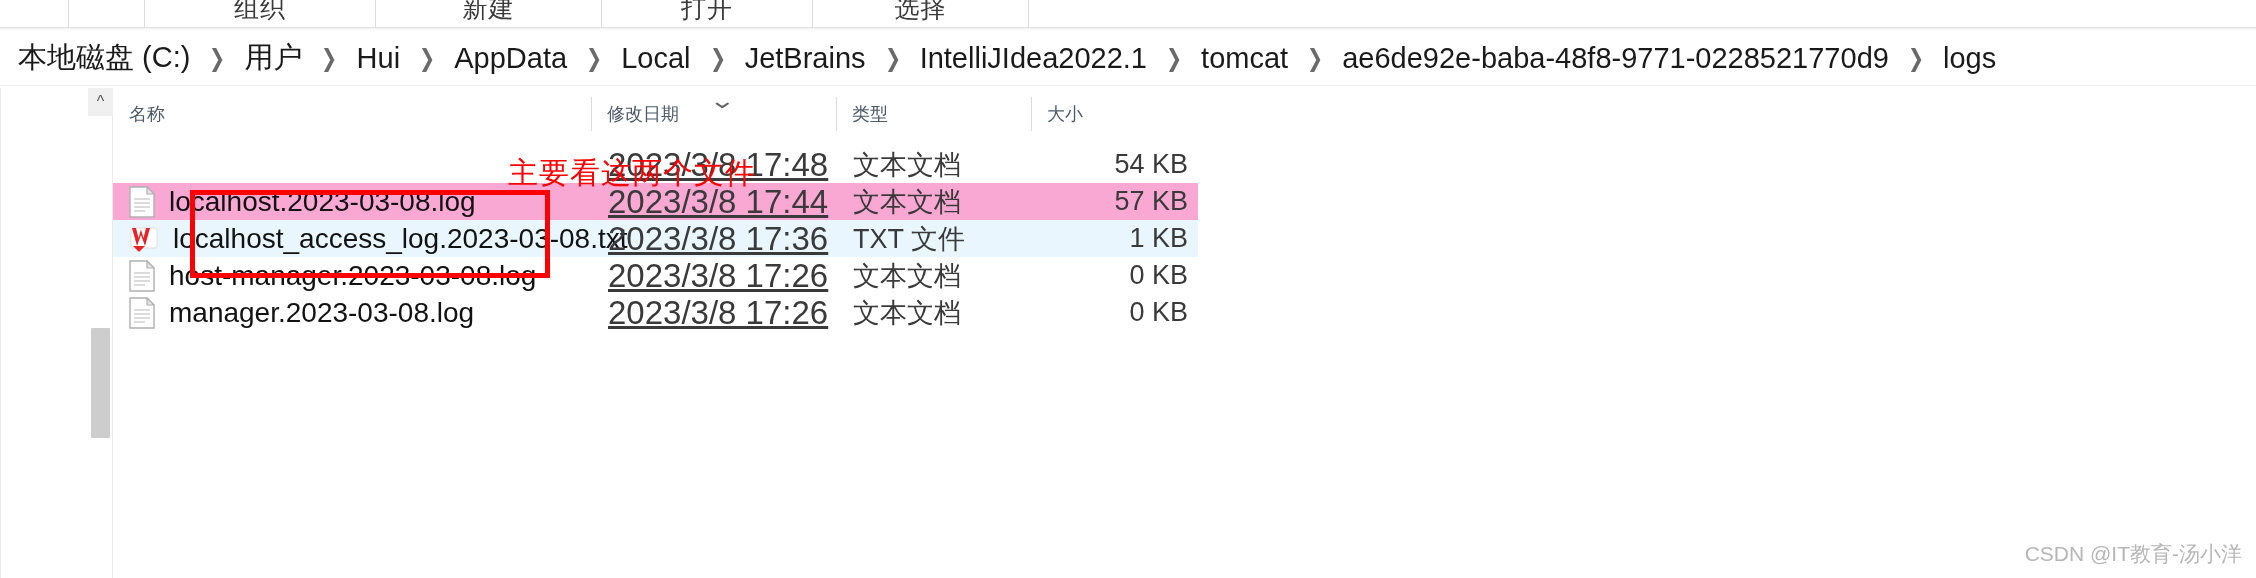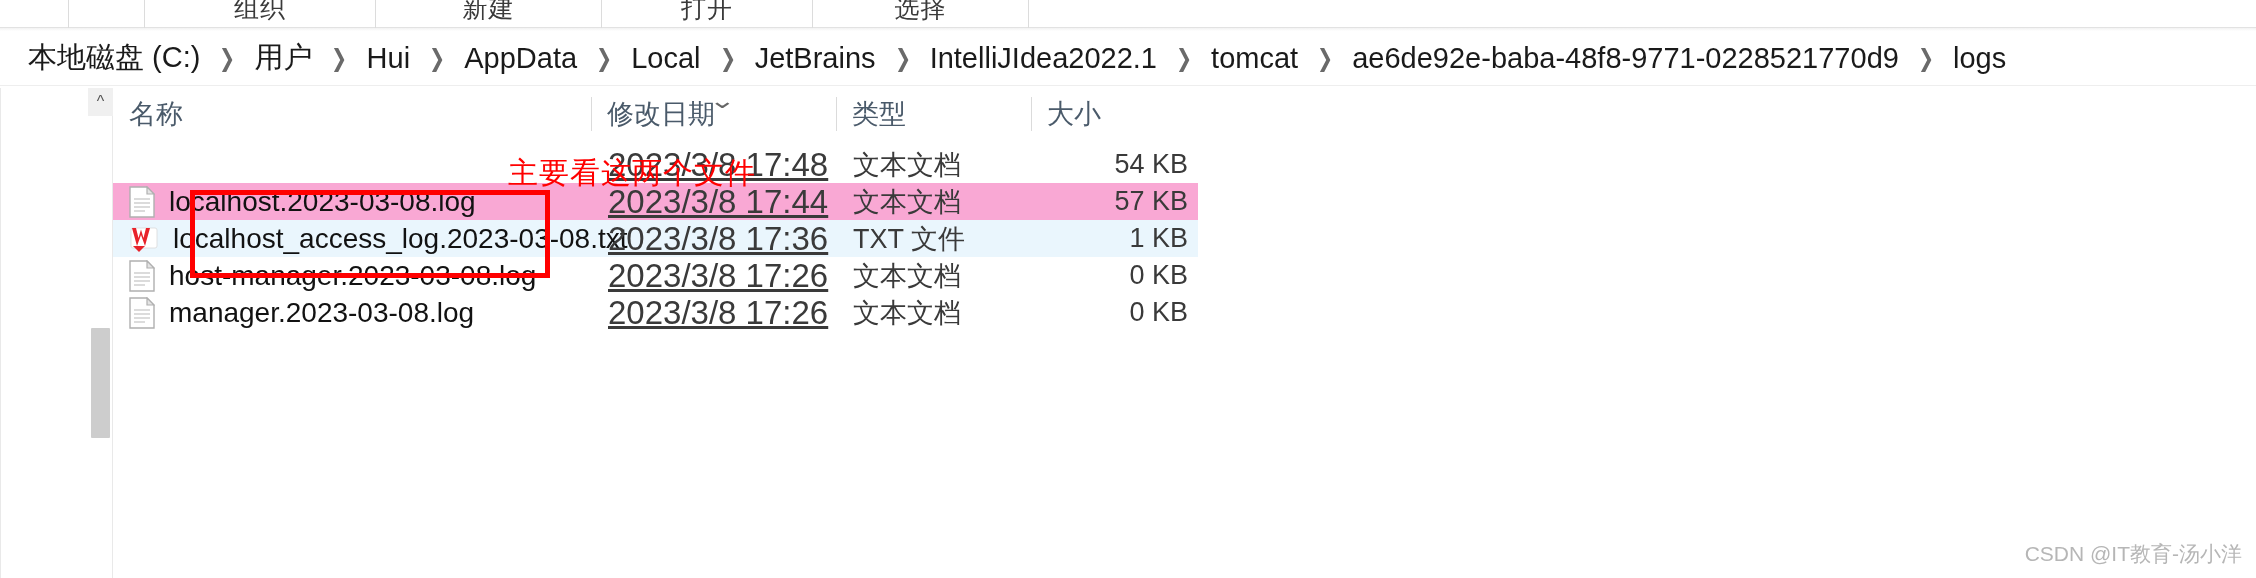--- a/index.html
+++ b/index.html
@@ -30,21 +30,21 @@
     position: absolute; left:0; top: 28px; width: 2256px; height: 3px;
     background: linear-gradient(to bottom, #f2f2f2, #ffffff);
   }
 
   
   .addressbar {
     position: absolute; left: 0; top: 31px; width: 2256px; height: 55px;
     display: flex; align-items: center;
     background: #ffffff;
     border-bottom: 1px solid #eeeeee;
-    padding-left: 24px;
+    padding-left: 14px;
   }
   .crumb {
     font-size: 29px; color: #1a1a1a; white-space: nowrap;
     padding: 2px 4px; cursor: default;
   }
   .crumb-sep {
     font-size: 24px; color: #6a6a6a; padding: 0 13px; line-height: 1;
     transform: scaleX(0.8);
   }
 
@@ -74,21 +74,21 @@
   }
 
   
   .header-row {
     position: absolute; left: 113px; top: 0; width: 1085px; height: 52px;
     background: #ffffff;
   }
   .hcell {
     position: absolute; top: 0; height: 52px;
     display: flex; align-items: center;
-    font-size: 27px; color: #4a5a6a;
+    font-size: 18px; color: #4a5a6a;
     padding-left: 16px;
   }
   .hdiv {
     position: absolute; top: 9px; width: 1px; height: 34px; background: #dbdbdb;
   }
   .sort-chevron {
     position: absolute; top: 2px; font-size: 22px; color: #666;
     transform: scaleX(1.5); line-height: 1;
   }
 

